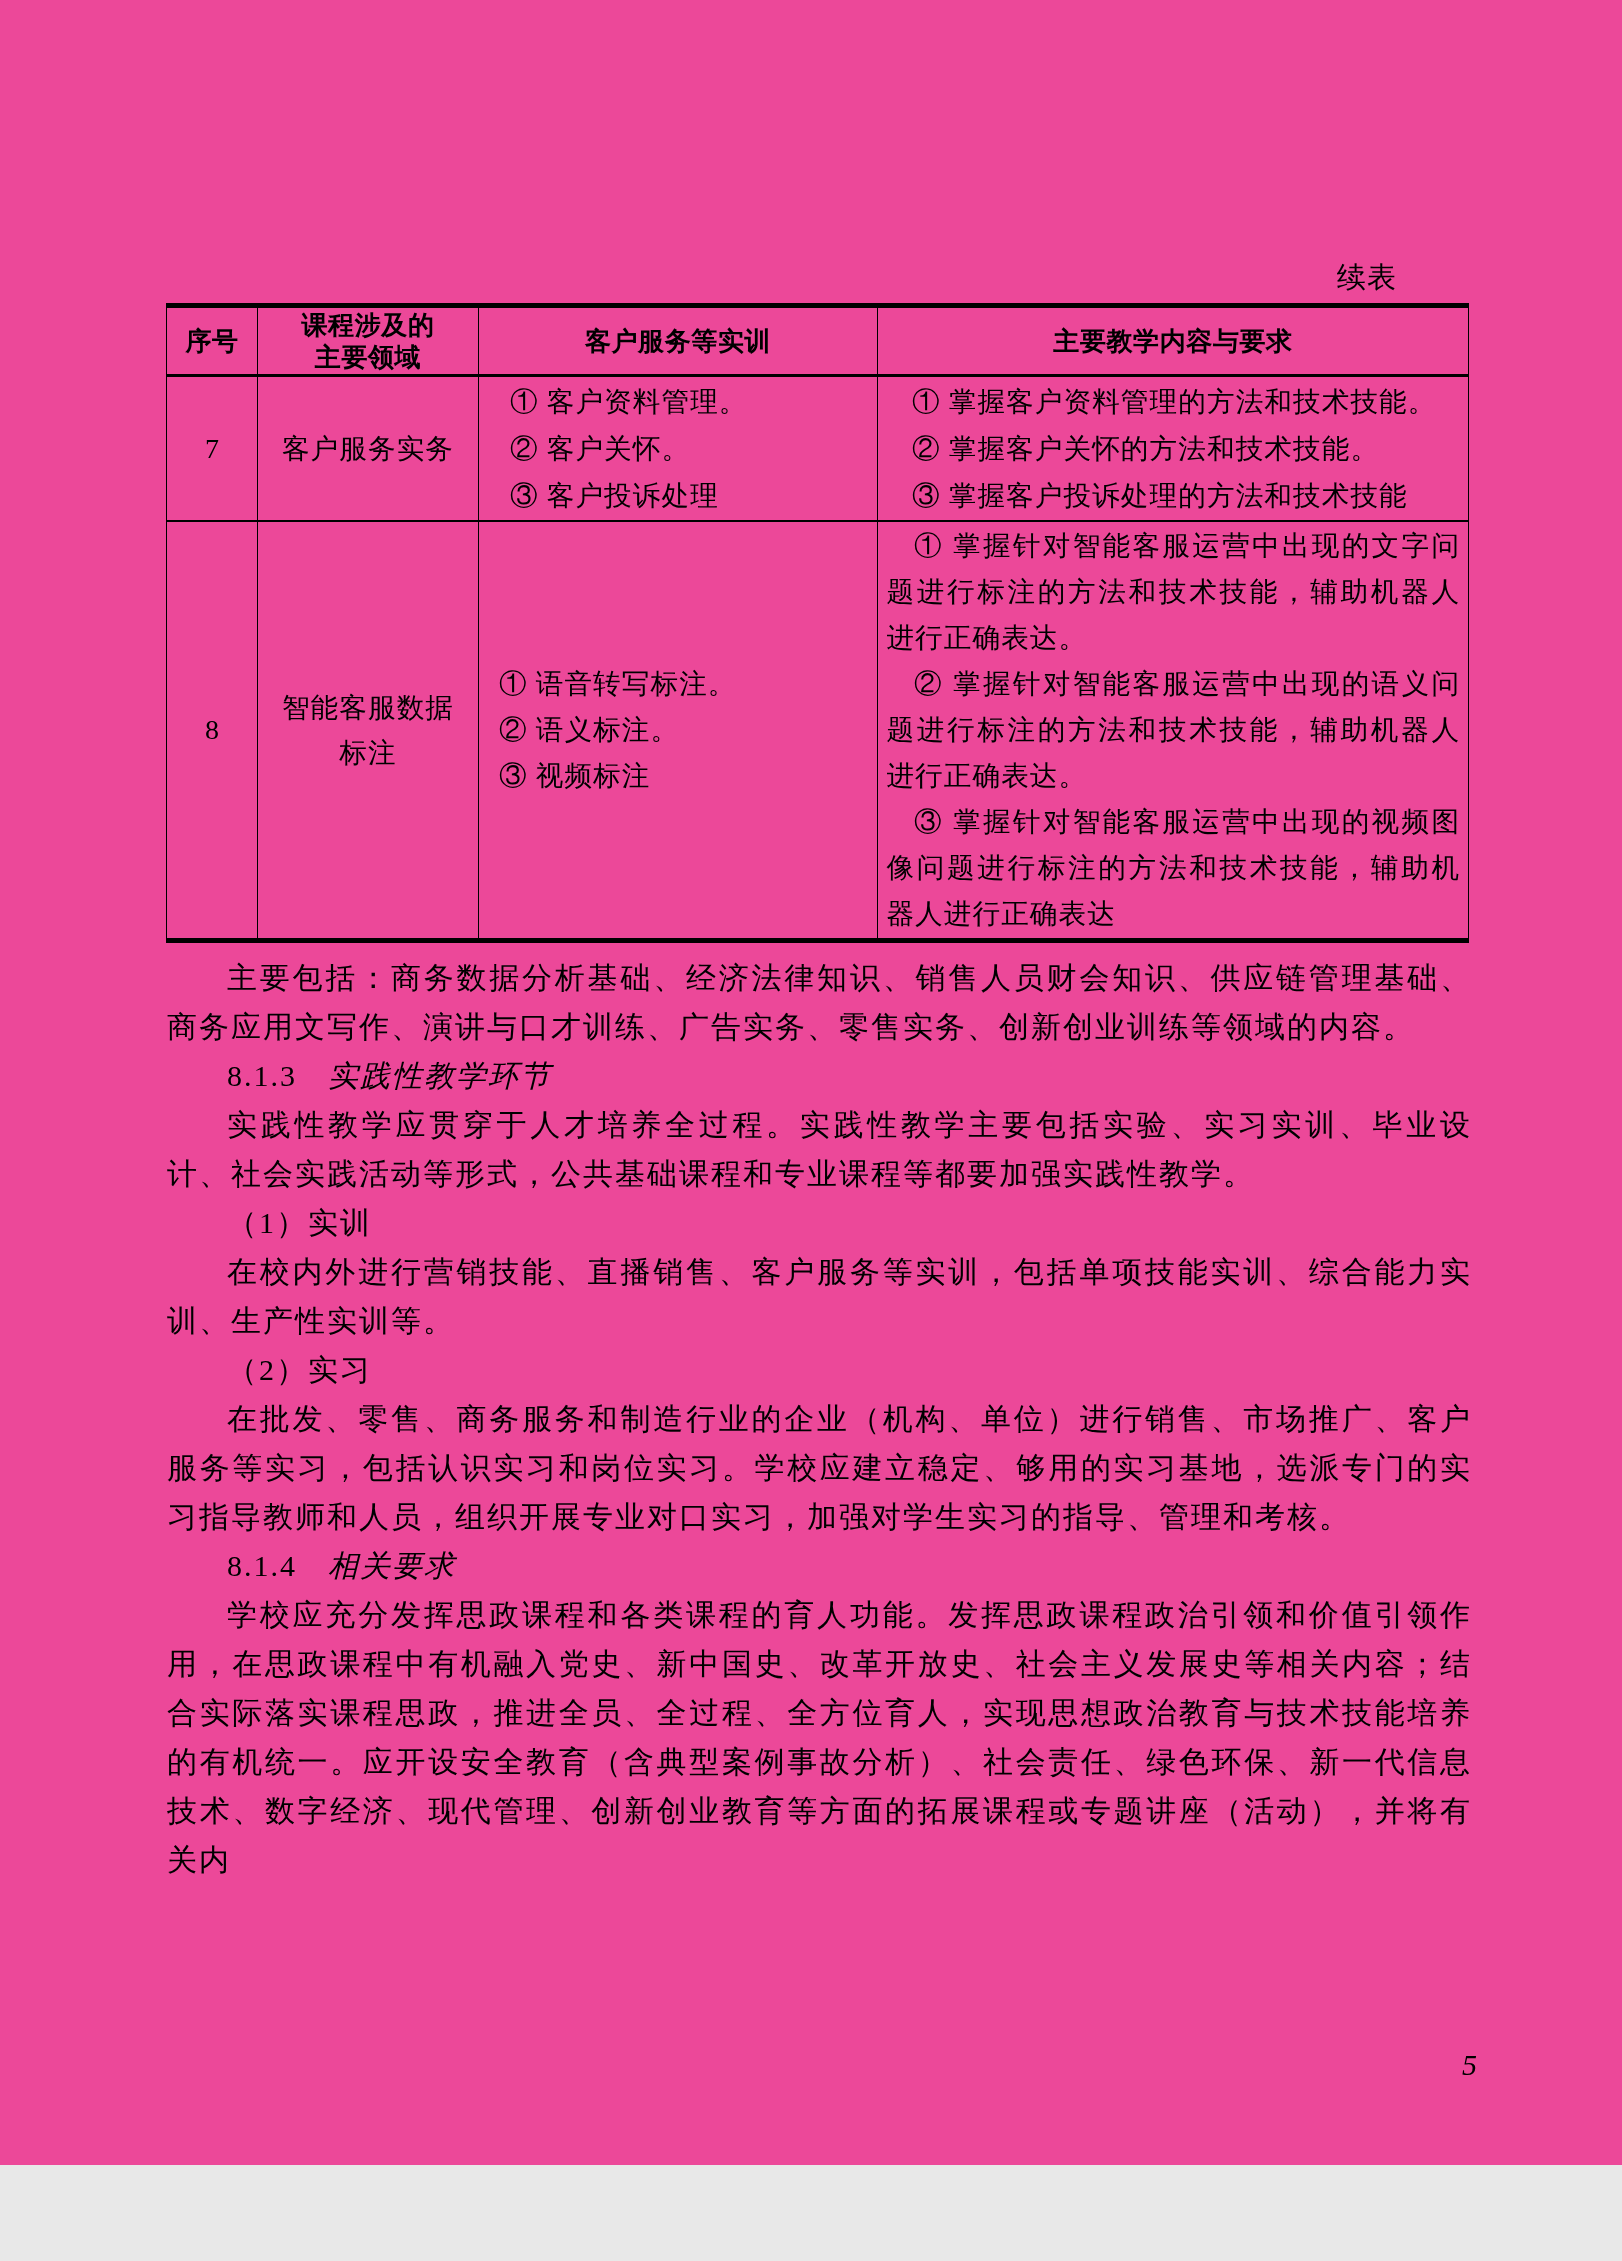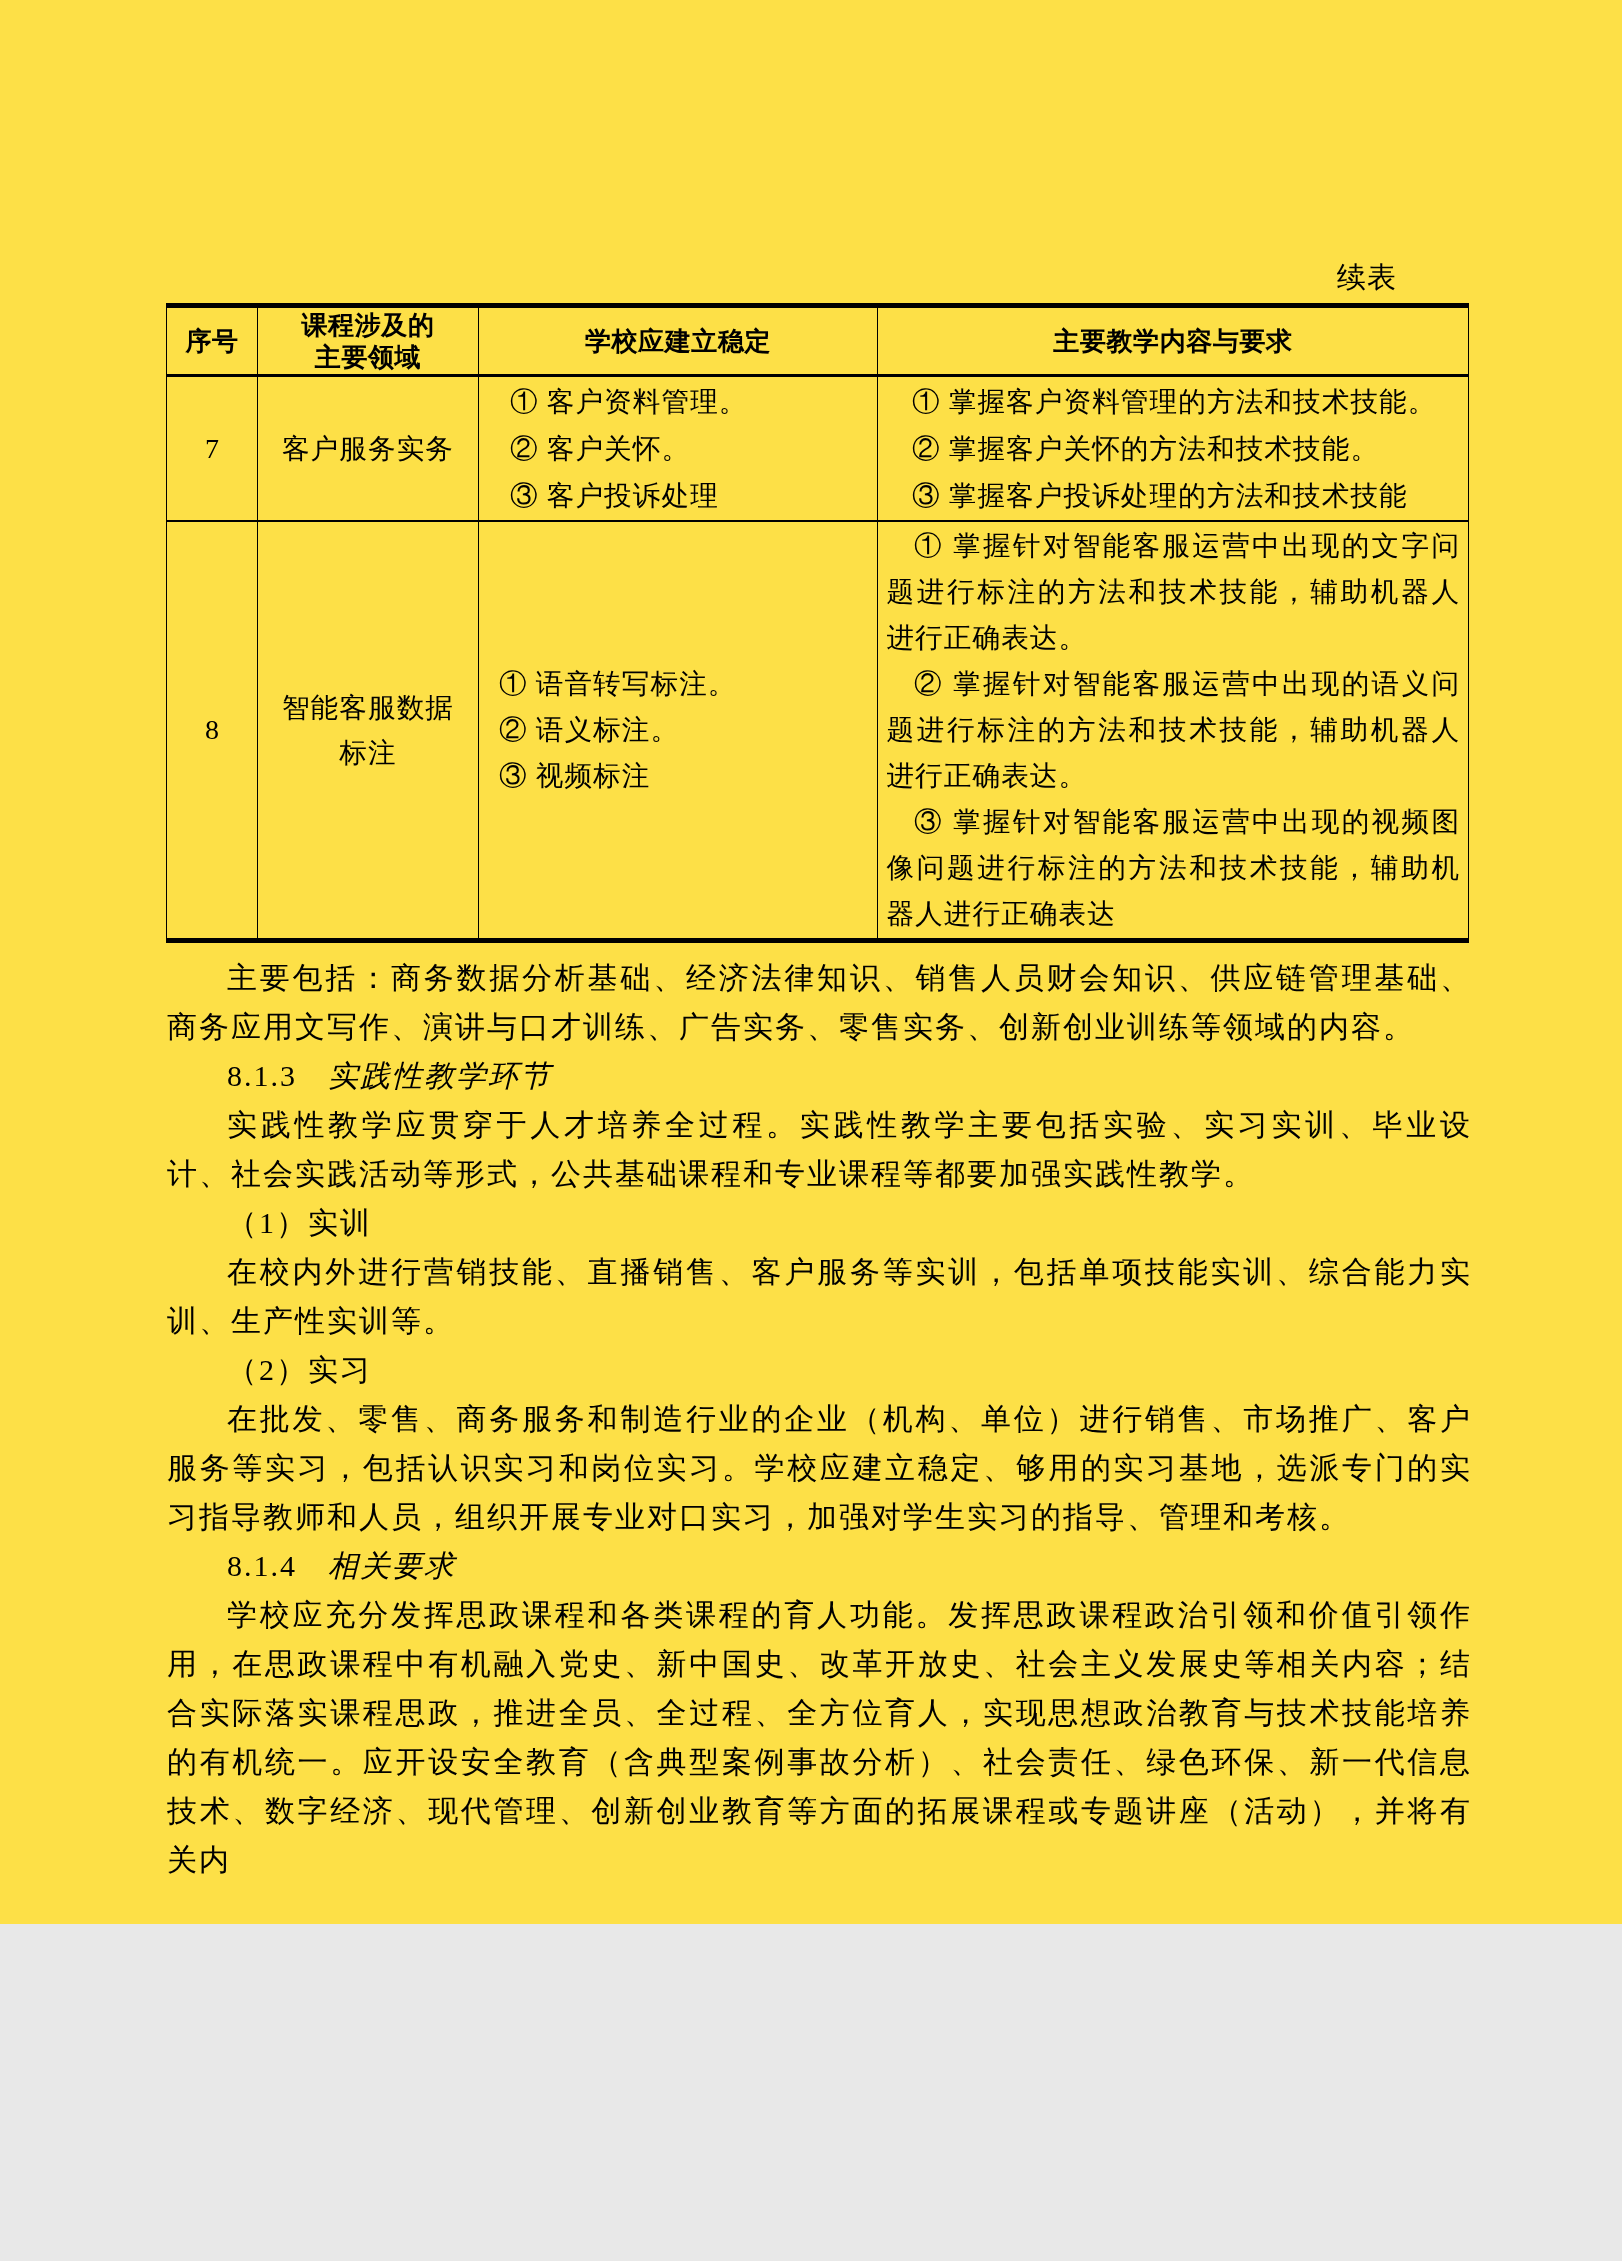--- a/index.html
+++ b/index.html
@@ -1,20 +1,20 @@
 <!DOCTYPE html>
 <html style="font-size:9px"><head>
 <meta charset="utf-8">
 <style>
   html, body { margin: 0; padding: 0; background: #e8e8e8; }
   .page {
     position: relative;
     width: 1622px;
-    height: 1924px;
-    background: #fde047;
+    height: 2165px;
+    background: #ec4899;
     font-family: "Liberation Serif", "DejaVu Serif", serif;
     color: #000;
     overflow: hidden;
     margin: 0 auto;
   }
   .cont-label {
     position: absolute;
     top: 258px;
     right: 225px;
     font-size: 29px;
@@ -98,21 +98,21 @@
     <colgroup>
       <col style="width:91px">
       <col style="width:221px">
       <col style="width:399px">
       <col>
     </colgroup>
     <thead>
       <tr id="header-row">
           <th>序号</th>
           <th>课程涉及的<br>主要领域</th>
-          <th>学校应建立稳定</th>
+          <th>客户服务等实训</th>
           <th>主要教学内容与要求</th>
         </tr>
     </thead>
     <tbody id="table-body">
         <tr class="row-7">
           <td class="seq">7</td>
           <td class="domain">客户服务实务</td>
           <td class="tasks">
             <div class="task-line">① 客户资料管理。</div>
             <div class="task-line">② 客户关怀。</div>

